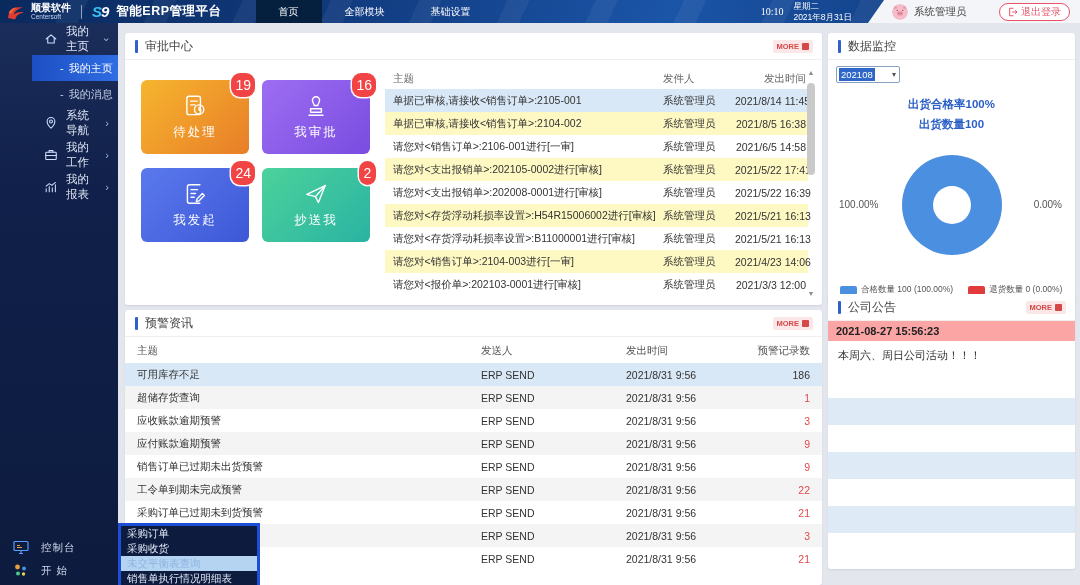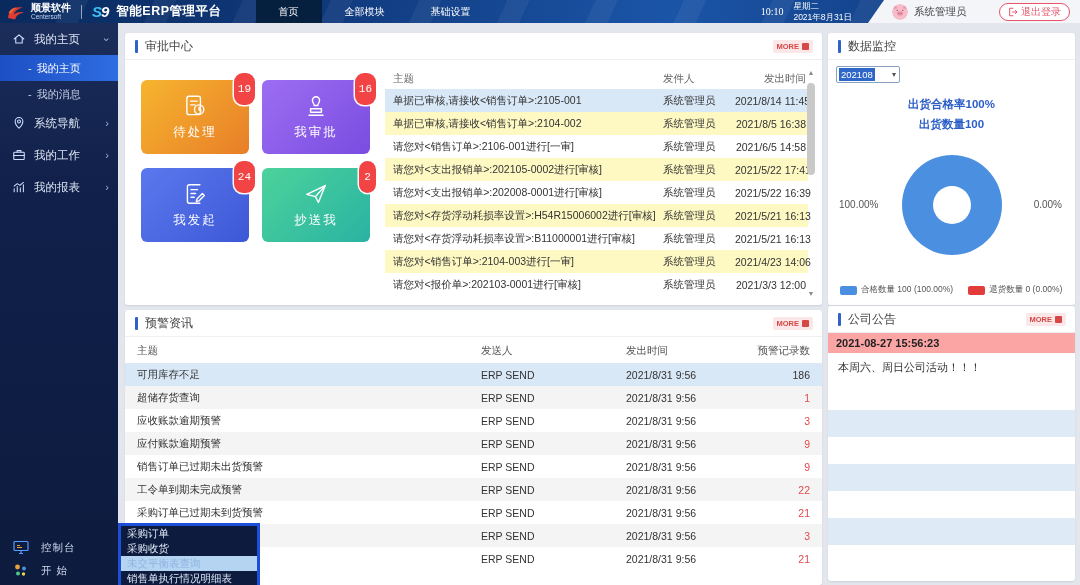--- a/index.html
+++ b/index.html
@@ -30,58 +30,58 @@
     padding:0 10px 0 24px; width:212px; clip-path:polygon(16px 0,100% 0,100% 100%,0 100%); color:#333; }
   .avatar { width:16px; height:16px; border-radius:50%; overflow:hidden; flex:0 0 16px; }
   .avatar svg { width:16px; height:16px; display:block; }
   .username { font-size:10.5px; color:#444; }
   .logout-btn { margin-left:auto; display:flex; align-items:center; gap:3px; border:1px solid #e8536a;
     color:#e8536a; border-radius:10px; padding:1px 8px; font-size:10px; background:#fff; cursor:pointer; white-space:nowrap; }
   .logout-btn svg { width:10px; height:10px; }
 
   
   .sidebar { position:absolute; top:23px; left:0; bottom:0; width:118px; z-index:5;
-    background:linear-gradient(180deg,#1b2d5a 0%,#10204a 30%,#0d1b3e 100%); color:#dde4f2; }
+    background:linear-gradient(180deg,#1b2d5a 0%,#10204a 30%,#0d1b3e 100%); color:#dde4f2;padding-left:32px; }
   .side-group { height:32px; display:flex; align-items:center; gap:8px; padding:0 9px 0 12px;
     font-size:11.5px; cursor:pointer; }
   .side-group svg { width:14px; height:14px; color:#cfe0ff; }
   .side-chev { margin-left:auto; font-size:11px; color:#9fb0d8; line-height:1; }
   .side-chev.down { transform:rotate(90deg); }
   .side-sub { height:26px; display:flex; align-items:center; padding-left:28px; gap:5px;
     font-size:11px; color:#c6d0e8; cursor:pointer; }
   .side-sub.active { background:linear-gradient(90deg,#1d4fc4,#2f6de2); color:#fff; }
   .side-footer { position:absolute; bottom:3px; left:0; right:0; }
   .foot-item { height:23px; display:flex; align-items:center; gap:12px; padding-left:13px;
     font-size:10.5px; color:#cfd8ec; cursor:pointer; letter-spacing:1px; }
   .foot-item svg { width:16px; height:15px; }
 
   
   .panel { position:absolute; background:#fff; border-radius:3px; box-shadow:0 1px 2px rgba(20,40,80,.10); }
   .panel-approval { left:125px; top:33px;  width:697px; height:272px; }
   .panel-monitor  { left:828px; top:33px;  width:247px; height:272px; }
   .panel-alerts   { left:125px; top:310px; width:697px; height:275px; }
-  .panel-notice   { left:828px; top:306px; width:247px; height:275px; }
+  .panel-notice   { left:828px; top:294px; width:247px; height:275px; }
   .panel-head { height:27px; display:flex; align-items:center; padding:0 9px 0 10px; border-bottom:1px solid #efefef; }
   .head-bar { width:3px; height:13px; background:#2e62c9; border-radius:1px; margin-right:7px; }
   .head-title { font-size:12px; color:#454545; }
   .more-btn { margin-left:auto; background:#fbe7e7; color:#d64747; font-size:7.5px; font-weight:bold;
     padding:2px 4px; border-radius:2px; display:flex; align-items:center; gap:3px; cursor:pointer; }
   .more-ico { width:7px; height:7px; background:#d64747; border-radius:1px; display:inline-block; }
 
   
   .tiles { position:absolute; left:16px; top:47px; display:grid; grid-template-columns:108px 108px;
     grid-auto-rows:74px; gap:14px 13px; }
   .tile { position:relative; border-radius:6px; color:#fff; display:flex; flex-direction:column;
     align-items:center; justify-content:center; gap:5px; cursor:pointer; }
   .tile svg { width:26px; height:26px; }
   .tile svg * { fill:none; stroke:#fff; stroke-width:1.3; stroke-linecap:round; stroke-linejoin:round; }
   .tile-label { font-size:12.5px; letter-spacing:2px; }
-  .badge { position:absolute; top:-7px; right:-6px; min-width:17px; height:32px; padding:0 4px;
-    border-radius:9px; background:#f24444; color:#fff; font-size:11px; display:flex; align-items:center;
-    justify-content:center; box-shadow:0 0 0 1.5px rgba(255,255,255,.95);font-family:Liberation Mono, monospace; }
+  .badge { position:absolute; top:-7px; right:-6px; min-width:17px; height:24px; padding:0 4px;
+    border-radius:9px; background:#f24444; color:#fff; font-size:14px; display:flex; align-items:center;
+    justify-content:center; box-shadow:0 0 0 1.5px rgba(255,255,255,.95); }
   .tile-pending  { background:linear-gradient(135deg,#f6b52e,#e87e28); }
   .tile-approve  { background:linear-gradient(135deg,#9d6ef2,#7a4ce0); }
   .tile-initiate { background:linear-gradient(135deg,#5b79ee,#3d58d6); }
   .tile-cc       { background:linear-gradient(135deg,#4cd29b,#2ab3a3); }
 
   
   .appr-table { position:absolute; left:260px; top:36px; width:423px; font-size:10.5px; color:#333; }
   .t-row { display:flex; align-items:center; height:23px; }
   .t-head { color:#666; height:20px; }
   .c-subj { flex:1; padding-left:8px; white-space:nowrap; overflow:hidden; text-overflow:ellipsis; }

